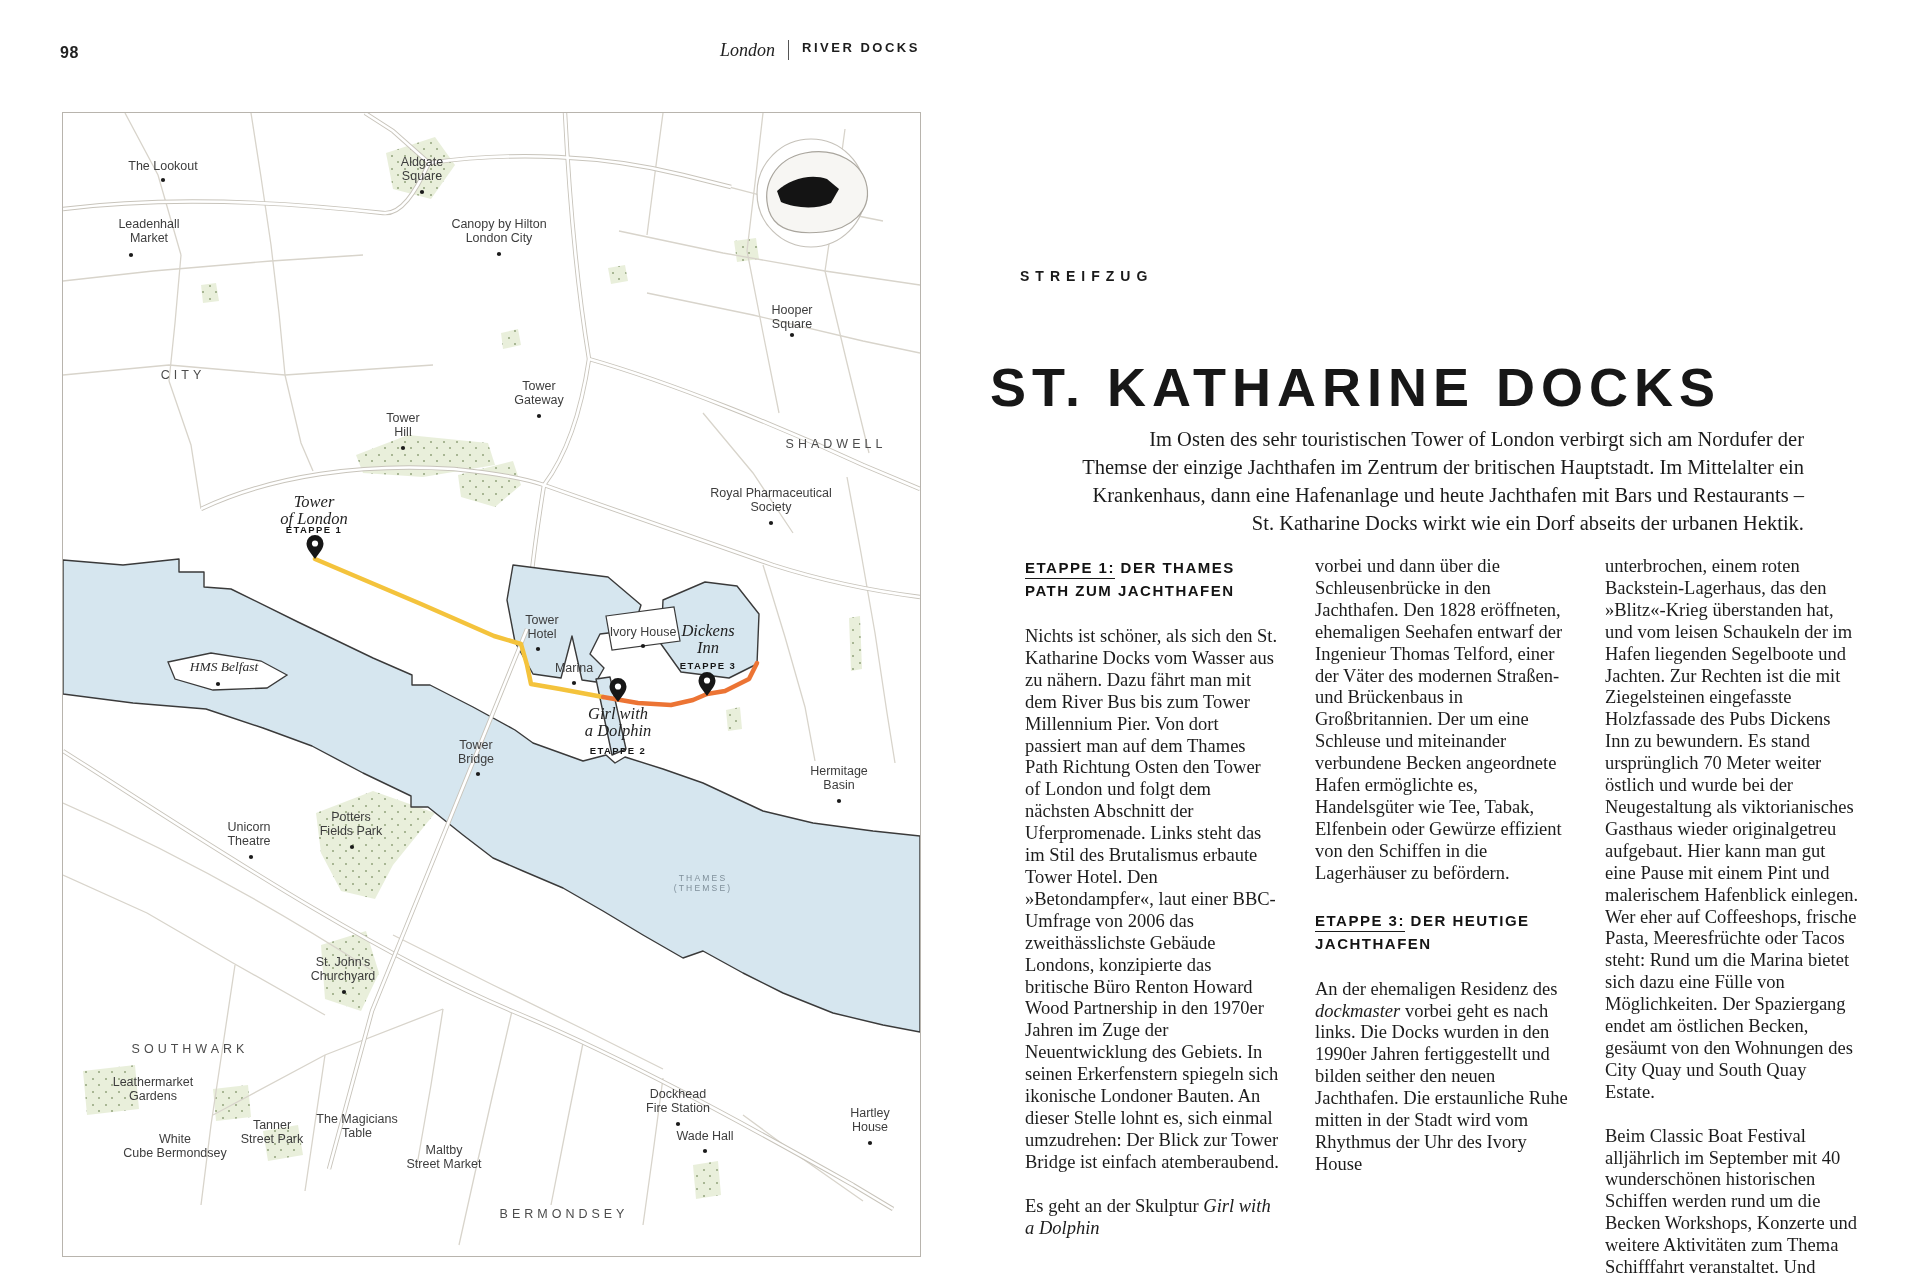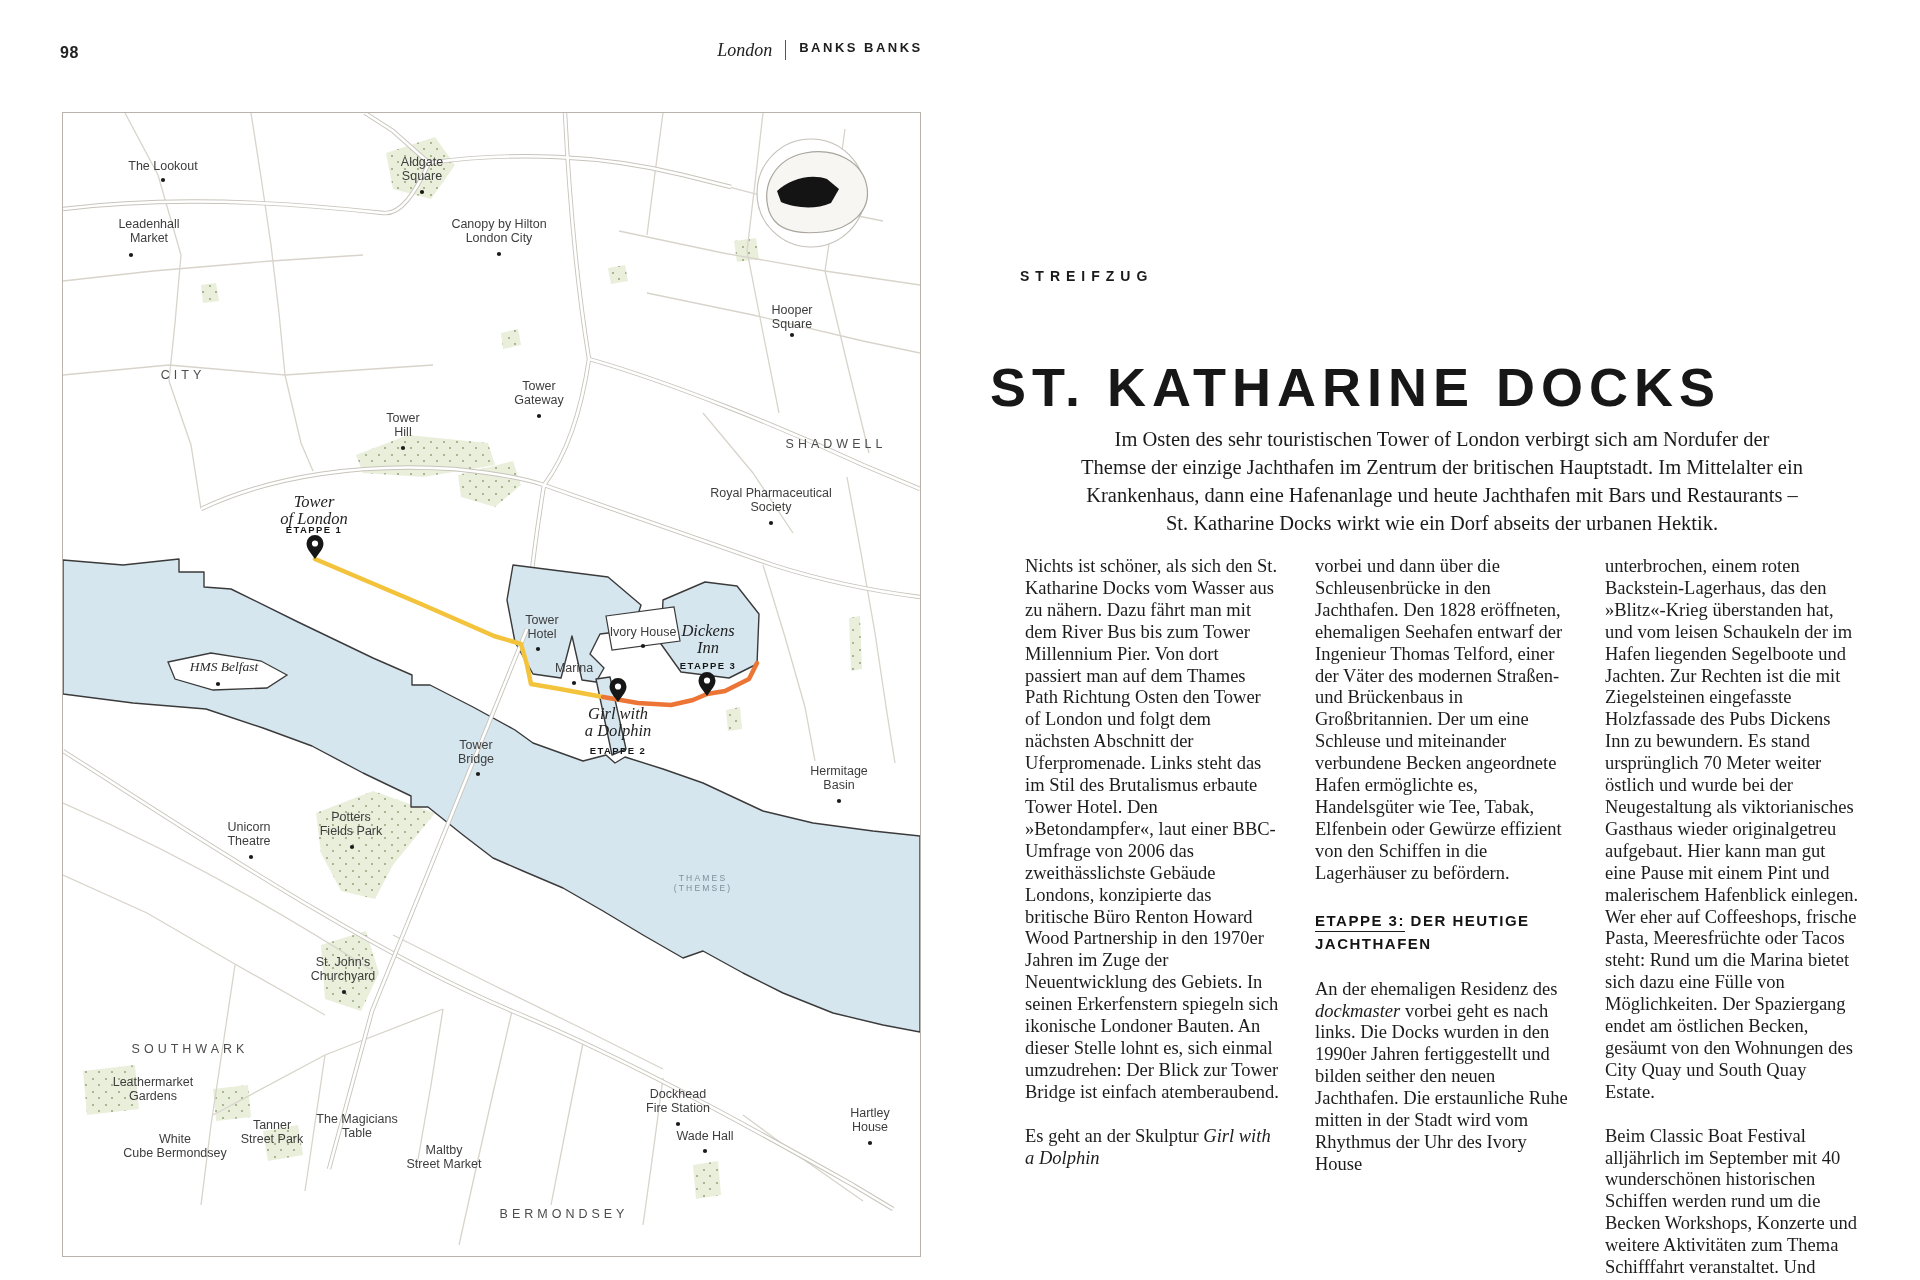--- a/index.html
+++ b/index.html
@@ -15,21 +15,21 @@
                  letter-spacing:2.5px;color:#1d1d1d}
   .map-wrap{position:absolute;left:62px;top:112px;width:857px;height:1143px;
             border:1px solid #b8b4ad;background:#fff}
   .map-wrap svg{display:block}
   .kicker{position:absolute;left:1020px;top:268px;width:840px;
           font-family:"Liberation Sans",sans-serif;font-weight:bold;font-size:14px;
           letter-spacing:6px;color:#1a1a1a}
   .title{position:absolute;left:990px;top:320px;width:900px;text-align:left;
          font-family:"Liberation Sans",sans-serif;font-weight:bold;font-size:54px;
          letter-spacing:6px;color:#171717;white-space:nowrap}
-  .intro{position:absolute;left:1080px;top:404px;width:724px;text-align:center;
+  .intro{position:absolute;left:1080px;top:404px;width:724px;text-align:right;
          font-size:20.5px;line-height:28px;color:#1b1b1b}
   .cols{position:absolute;left:1025px;top:556px;width:834px;display:flex;gap:36px}
   .col{width:254px;flex:none}
   .col p{margin:0 0 22px;font-size:18.5px;line-height:21.9px}
   .col p em{font-style:italic}
   .col h3{margin:24px 0;font-family:"Liberation Sans",sans-serif;font-size:15px;
           line-height:23px;letter-spacing:1.5px;font-weight:bold;color:#141414}
   .col h3 .etappe-num{border-bottom:1.5px solid #1a1a1a;padding-bottom:2px}
   .col > :first-child{margin-top:0}
   
@@ -54,21 +54,21 @@
   .ml-dot{fill:#1a1a1a}
 </style>
 </head>
 <body>
 
 <div class="pageno">98</div>
 
 <div class="runhead">
   <span class="book">London</span>
   <span class="sep"></span>
-  <span class="chap">BANKS BANKS</span>
+  <span class="chap">RIVER DOCKS</span>
 </div>
 
 <div class="map-wrap">
 <svg viewBox="0 0 857 1143" width="857" height="1143">
   <defs>
     <pattern id="stipple" width="13" height="13" patternUnits="userSpaceOnUse">
       <rect width="13" height="13" fill="#e9efdb"></rect>
       <path d="M3,3 l2,2 M5,3 l-2,2 M9,9 l2,2 M11,9 l-2,2" stroke="#97a781" stroke-width="0.8"></path>
     </pattern>
   </defs>
@@ -257,20 +257,21 @@
       </g>
 </svg>
 </div>
 
 <div class="kicker">STREIFZUG</div>
 <h1 class="title">ST. KATHARINE DOCKS</h1>
 <p class="intro">Im Osten des sehr touristischen Tower of London verbirgt sich am Nordufer der Themse der einzige Jachthafen im Zentrum der britischen Hauptstadt. Im Mittelalter ein Krankenhaus, dann eine Hafenanlage und heute Jachthafen mit Bars und Restaurants – St. Katharine Docks wirkt wie ein Dorf abseits der urbanen Hektik.</p>
 
 <div class="cols">
     <div class="col">
+      <h3><span class="etappe-num">ETAPPE 1:</span><span> DER THAMES PATH ZUM JACHTHAFEN</span></h3>
       <p><span>Nichts ist schöner, als sich den St. Katharine Docks vom Wasser aus zu nähern. Dazu fährt man mit dem River Bus bis zum Tower Millennium Pier. Von dort passiert man auf dem Thames Path Richtung Osten den Tower of London und folgt dem nächsten Abschnitt der Uferpromenade. Links steht das im Stil des Brutalismus erbaute Tower Hotel. Den »Betondampfer«, laut einer BBC-Umfrage von 2006 das zweithässlichste Gebäude Londons, konzipierte das britische Büro Renton Howard Wood Partnership in den 1970er Jahren im Zuge der Neuentwicklung des Gebiets. In seinen Erkerfenstern spiegeln sich ikonische Londoner Bauten. An dieser Stelle lohnt es, sich einmal umzudrehen: Der Blick zur Tower Bridge ist einfach atemberaubend.</span></p>
       <p><span>Es geht an der Skulptur </span><em>Girl with a Dolphin</em></p>
     </div>
     <div class="col">
       <p><span>vorbei und dann über die Schleusenbrücke in den Jachthafen. Den 1828 eröffneten, ehemaligen Seehafen entwarf der Ingenieur Thomas Telford, einer der Väter des modernen Straßen- und Brückenbaus in Großbritannien. Der um eine Schleuse und miteinander verbundene Becken angeordnete Hafen ermöglichte es, Handelsgüter wie Tee, Tabak, Elfenbein oder Gewürze effizient von den Schiffen in die Lagerhäuser zu befördern.</span></p>
       <h3><span class="etappe-num">ETAPPE 3:</span><span> DER HEUTIGE JACHTHAFEN</span></h3>
       <p><span>An der ehemaligen Residenz des </span><em>dockmaster</em><span> vorbei geht es nach links. Die Docks wurden in den 1990er Jahren fertiggestellt und bilden seither den neuen Jachthafen. Die erstaunliche Ruhe mitten in der Stadt wird vom Rhythmus der Uhr des Ivory House</span></p>
     </div>
     <div class="col">
       <p><span>unterbrochen, einem roten Backstein-Lagerhaus, das den »Blitz«-Krieg überstanden hat, und vom leisen Schaukeln der im Hafen liegenden Segelboote und Jachten. Zur Rechten ist die mit Ziegelsteinen eingefasste Holzfassade des Pubs Dickens Inn zu bewundern. Es stand ursprünglich 70 Meter weiter östlich und wurde bei der Neugestaltung als viktorianisches Gasthaus wieder originalgetreu aufgebaut. Hier kann man gut eine Pause mit einem Pint und malerischem Hafenblick einlegen. Wer eher auf Coffeeshops, frische Pasta, Meeresfrüchte oder Tacos steht: Rund um die Marina bietet sich dazu eine Fülle von Möglichkeiten. Der Spaziergang endet am östlichen Becken, gesäumt von den Wohnungen des City Quay und South Quay Estate.</span></p>

